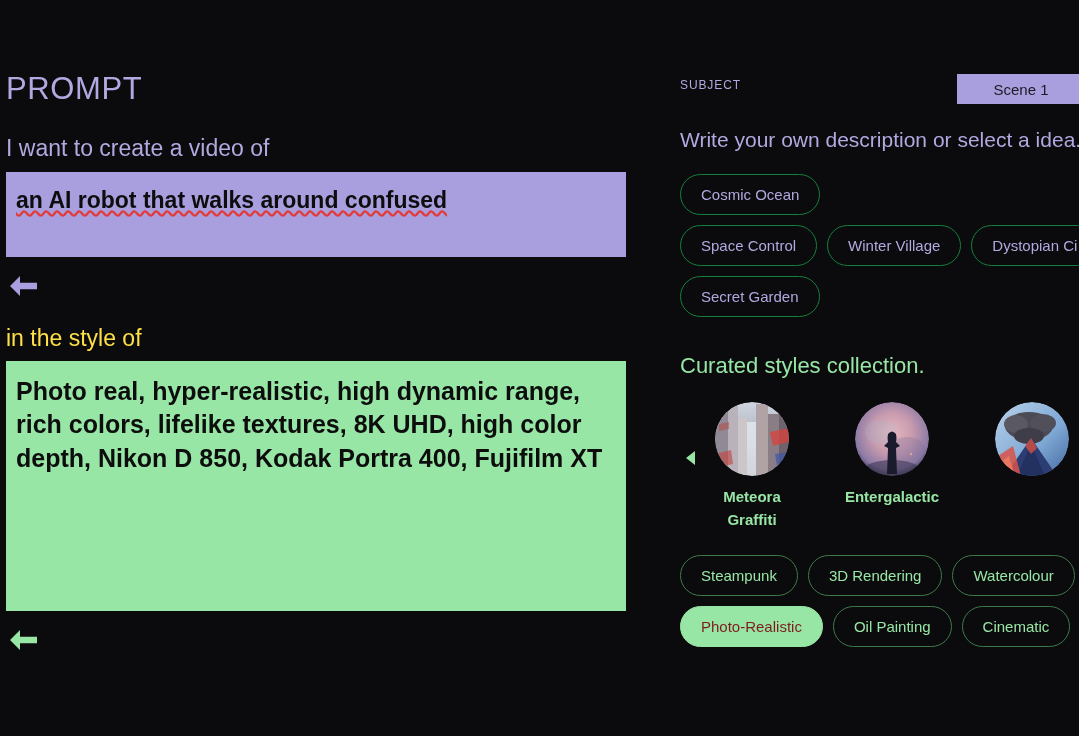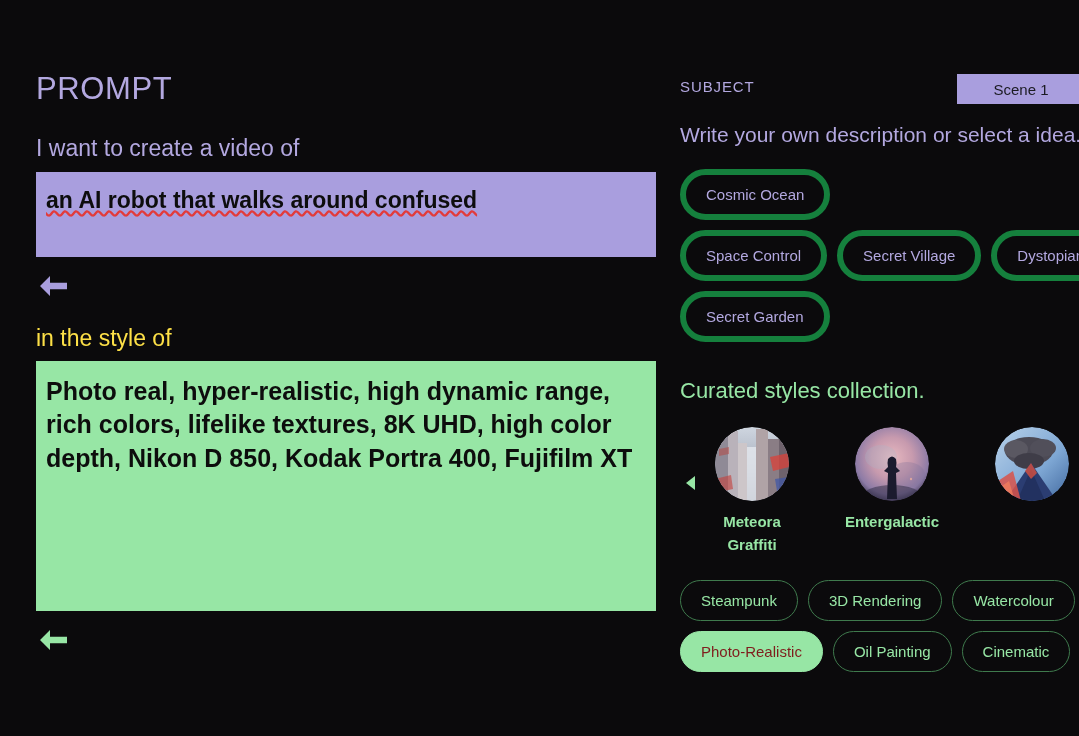--- a/index.html
+++ b/index.html
@@ -24,21 +24,21 @@
     height: 736px;
     display: flex;
     overflow: hidden;
   }
 
   
   .left-panel {
     width: 666px;
     flex: 0 0 666px;
     height: 736px;
-    padding: 72px 0 0 36px;
+    padding: 72px 0 0 6px;
     position: relative;
   }
 
   .prompt-title {
     font-size: 31px;
     font-weight: 400;
     letter-spacing: 0.6px;
     color: #b3a8e0;
     line-height: 1.1;
     margin-bottom: 29px;
@@ -119,24 +119,24 @@
     color: #1b1b22;
     font-size: 15px;
     display: flex;
     align-items: center;
     justify-content: center;
     padding-right: 112px;
     cursor: pointer;
   }
 
   .section-kicker {
-    font-size: 15px;
+    font-size: 12px;
     letter-spacing: 0.9px;
     color: #b3a8e0;
-    margin-bottom: 26px;
+    margin-bottom: 34px;
   }
 
   .section-heading {
     font-size: 21px;
     line-height: 1.32;
     color: #b3a8e0;
     width: 440px;
     margin-bottom: 20px;
   }
 
@@ -159,21 +159,21 @@
     font-size: 15px;
     line-height: 1;
     padding: 12px 20px;
     white-space: nowrap;
     cursor: pointer;
     background: transparent;
     flex: 0 0 auto;
   }
 
   .chip.purple {
-    border: 6px solid #15803d;
+    border: 1px solid #15803d;
     color: #b3a8e0;
   }
 
   .chip.green {
     border: 1px solid #3f7a4d;
     color: #97e6a5;
   }
 
   .chip.green.selected {
     background: #97e6a5;
@@ -278,21 +278,21 @@
       <span>Write your own description or select a</span>
       <span>idea.</span>
     </div>
 
     <div class="chip-row">
       <div class="chip purple">Cosmic Ocean</div>
     </div>
 
     <div class="chip-row">
       <div class="chip purple">Space Control</div>
-      <div class="chip purple">Secret Village</div>
+      <div class="chip purple">Winter Village</div>
       <div class="chip purple">Dystopian Ci</div>
     </div>
 
     <div class="chip-row">
       <div class="chip purple">Secret Garden</div>
     </div>
 
     <div class="styles-area">
 
       <div class="section-heading green">Curated styles collection.</div>

